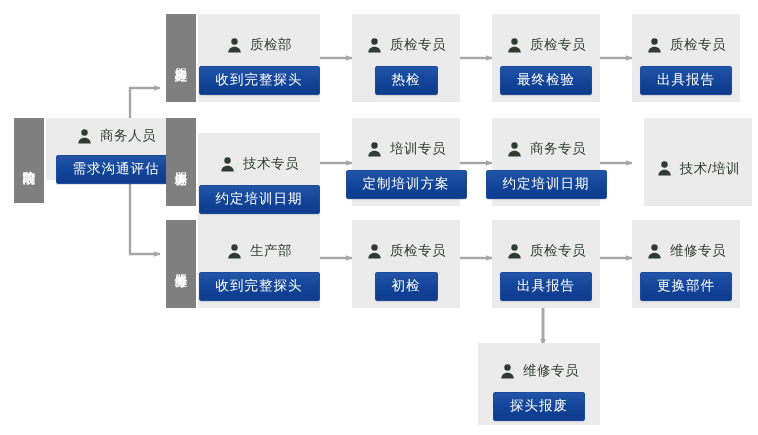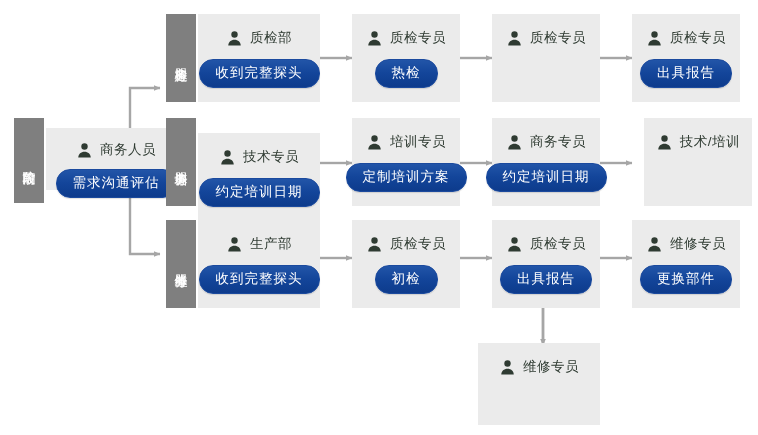--- a/index.html
+++ b/index.html
@@ -39,21 +39,21 @@
     font-weight: normal;
   }
 
   
   .node {
     background: #ebebeb;
     box-sizing: border-box;
     display: flex;
     flex-direction: column;
     align-items: center;
-    justify-content: flex-start;
+    justify-content: center;
   }
   .node-head {
     display: flex;
     align-items: center;
     justify-content: center;
     gap: 7px;
     margin-top: 13px;
     height: 22px;
   }
   .person-icon {
@@ -67,21 +67,21 @@
     color: #2f3b32;
     white-space: nowrap;
     letter-spacing: 0.5px;
   }
   .pill {
     margin-top: 10px;
     background: linear-gradient(180deg, #2255a8 0%, #13459a 48%, #0d3b8c 100%);
     color: #ffffff;
     font-size: 13.5px;
     letter-spacing: 1px;
-    border-radius: 14px;
+    border-radius: 2px;
     padding: 4px 16px 5px 16px;
     white-space: nowrap;
     text-align: center;
     border: 1px solid #1b4a9e;
     box-shadow: 0 1px 1px rgba(0,0,0,0.12);
   }
 
   
   #wires {
     position: absolute;
@@ -116,21 +116,21 @@
 
     <path d="M320,258 L352,258" stroke="#a6a6a6" stroke-width="2.4" fill="none" marker-end="url(#arrowhead)"></path>
     <path d="M460,258 L492,258" stroke="#a6a6a6" stroke-width="2.4" fill="none" marker-end="url(#arrowhead)"></path>
     <path d="M600,258 L632,258" stroke="#a6a6a6" stroke-width="2.4" fill="none" marker-end="url(#arrowhead)"></path>
 
     <path d="M543,300 L543,345" stroke="#a6a6a6" stroke-width="2.8" fill="none" marker-end="url(#arrowhead)"></path>
   </svg>
 
   <div class="abs phase-label" style="left:14px; top:118px; width:30px; height:85px;">前期阶段</div>
 
-  <div class="abs node" style="left:46px; top:128px; width:140px; height:62px;">
+  <div class="abs node" style="left:46px; top:118px; width:140px; height:62px;">
     <div class="node-head">
       <svg class="person-icon" viewBox="0 0 24 24">
         <circle cx="12" cy="6.3" r="4.5" fill="#2f3b32"></circle>
         <path d="M3.2 22c0-5.1 3.9-8.4 8.8-8.4S20.8 16.9 20.8 22z" fill="#2f3b32"></path>
       </svg>
       <span class="role">商务人员</span>
     </div>
     <div class="pill">需求沟通评估</div>
   </div>
 
@@ -159,20 +159,21 @@
   </div>
 
   <div class="abs node" style="left:492px; top:14px; width:108px; height:88px;">
     <div class="node-head">
       <svg class="person-icon" viewBox="0 0 24 24">
         <circle cx="12" cy="6.3" r="4.5" fill="#2f3b32"></circle>
         <path d="M3.2 22c0-5.1 3.9-8.4 8.8-8.4S20.8 16.9 20.8 22z" fill="#2f3b32"></path>
       </svg>
       <span class="role">质检专员</span>
     </div>
+    <div class="pill">最终检验</div>
   </div>
 
   <div class="abs node" style="left:632px; top:14px; width:108px; height:88px;">
     <div class="node-head">
       <svg class="person-icon" viewBox="0 0 24 24">
         <circle cx="12" cy="6.3" r="4.5" fill="#2f3b32"></circle>
         <path d="M3.2 22c0-5.1 3.9-8.4 8.8-8.4S20.8 16.9 20.8 22z" fill="#2f3b32"></path>
       </svg>
       <span class="role">质检专员</span>
     </div>
@@ -271,15 +272,16 @@
   </div>
 
   <div class="abs node" style="left:478px; top:343px; width:122px; height:82px;">
     <div class="node-head">
       <svg class="person-icon" viewBox="0 0 24 24">
         <circle cx="12" cy="6.3" r="4.5" fill="#2f3b32"></circle>
         <path d="M3.2 22c0-5.1 3.9-8.4 8.8-8.4S20.8 16.9 20.8 22z" fill="#2f3b32"></path>
       </svg>
       <span class="role">维修专员</span>
     </div>
+    <div class="pill">探头报废</div>
   </div>
 
 </div>
 
 </body></html>

